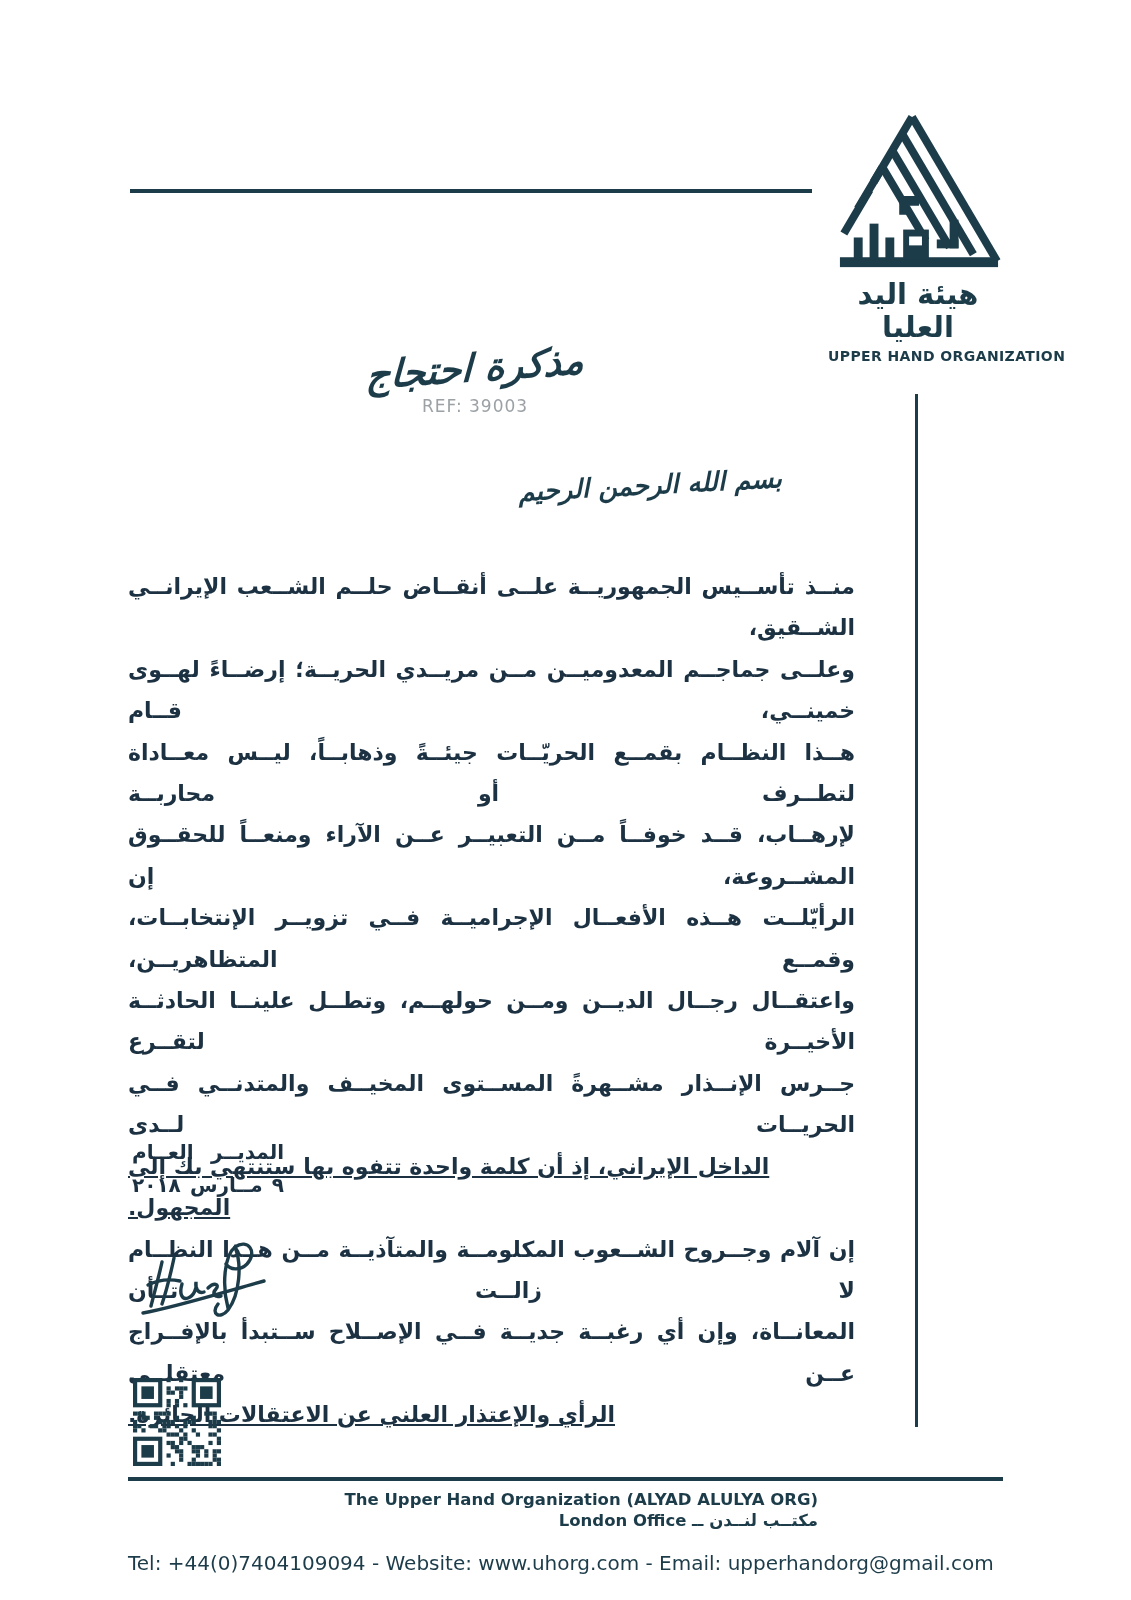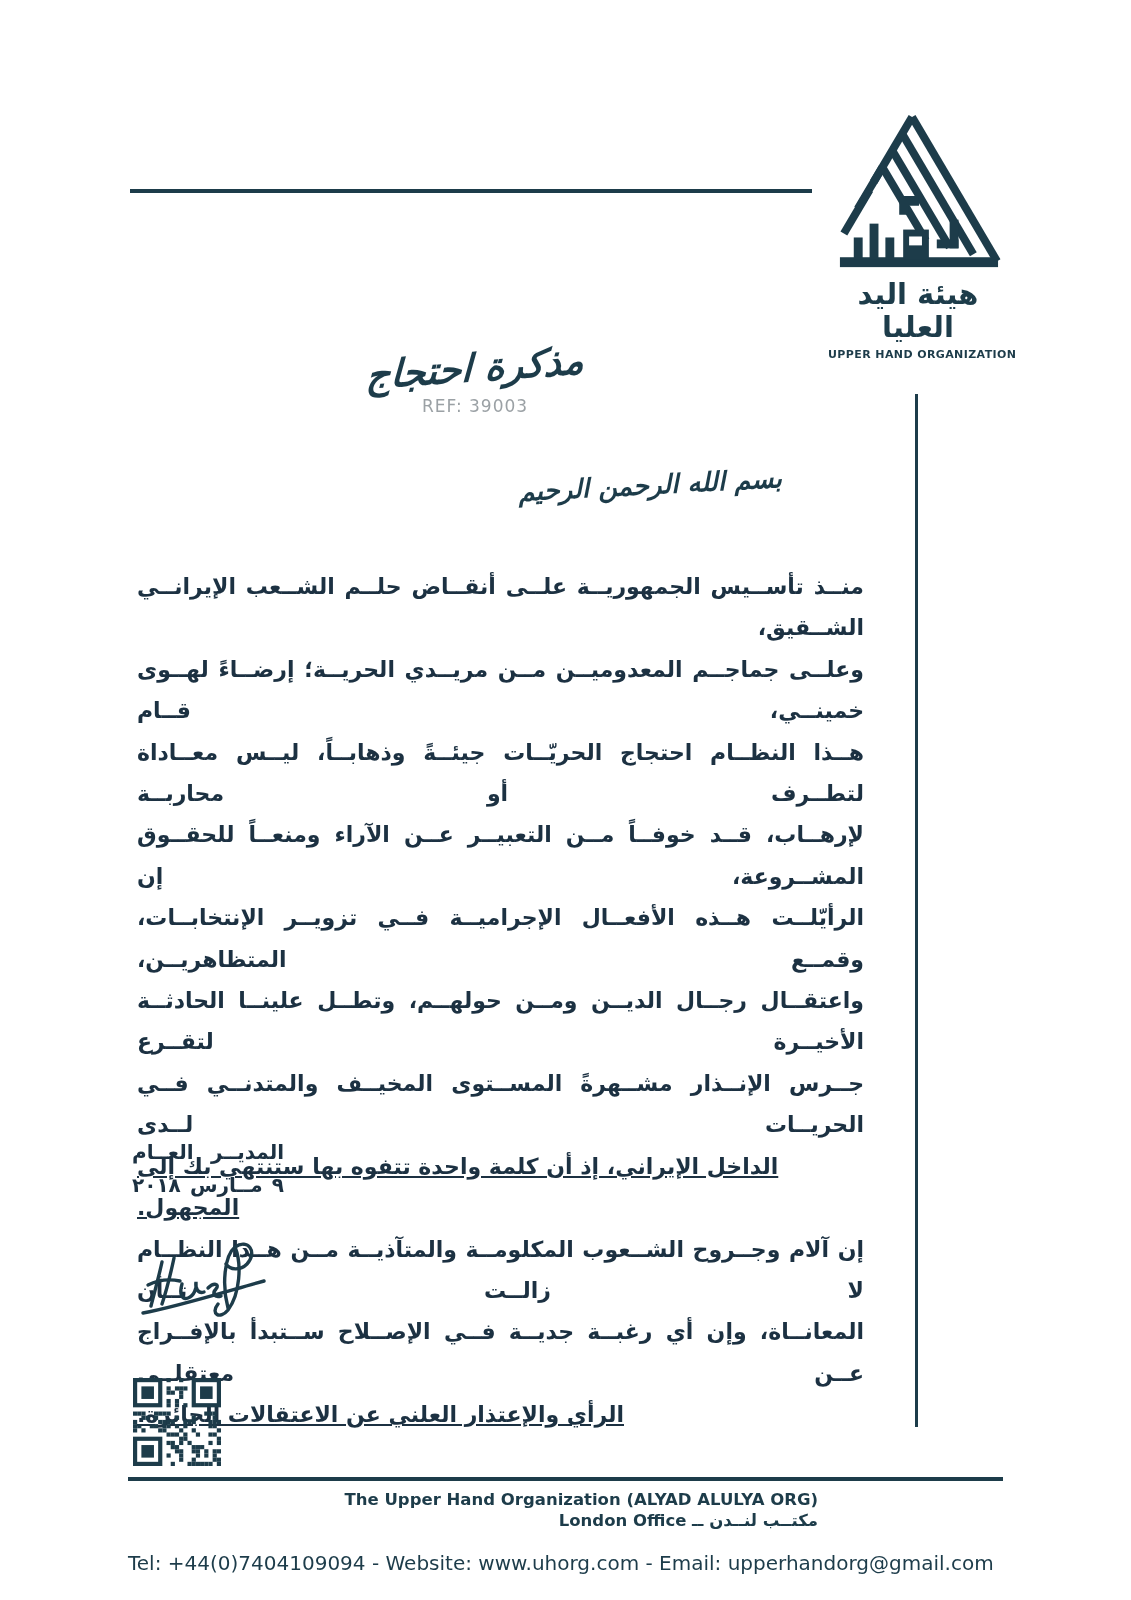--- a/index.html
+++ b/index.html
@@ -13,21 +13,21 @@
   }
   
   .top-rule{position:absolute;left:130px;top:189px;width:682px;height:4px;background:#1d3c4a;}
   .v-rule{position:absolute;left:915px;top:394px;width:3px;height:1033px;background:#1d3c4a;}
   .bottom-rule{position:absolute;left:128px;top:1477px;width:875px;height:4px;background:#1d3c4a;}
 
   
   .logo{position:absolute;left:828px;top:112px;width:180px;text-align:center;color:#1d3c4a;}
   .logo svg{display:block;margin:0 auto;}
   .logo-ar{direction:rtl;font-size:29px;font-weight:700;line-height:1.15;margin-top:4px;letter-spacing:0;}
-  .logo-en{font-size:11px;font-weight:700;letter-spacing:0.4px;margin-top:3px;white-space:nowrap;}
+  .logo-en{font-size:14px;font-weight:700;letter-spacing:0.4px;margin-top:3px;white-space:nowrap;}
 
   
   .title-wrap{position:absolute;left:330px;top:348px;width:290px;text-align:center;}
   .doc-title{
     direction:rtl;color:#1d3c4a;
     font-size:38px;font-weight:700;font-style:italic;
     transform:rotate(-4deg) skewX(-6deg);
     line-height:1.1;
   }
   .ref{margin-top:6px;color:#9ba1a5;font-size:17px;font-weight:400;letter-spacing:1px;font-style:normal;}
@@ -35,21 +35,21 @@
   
   .basmala{
     position:absolute;left:505px;top:470px;width:290px;text-align:center;
     direction:rtl;color:#1d3c4a;font-size:26px;font-weight:700;font-style:italic;
     transform:rotate(-3deg);
     white-space:nowrap;
   }
 
   
   .body-text{
-    position:absolute;left:137px;top:566px;width:727px;
+    position:absolute;left:128px;top:566px;width:727px;
     direction:rtl;color:#1c3142;
     font-size:22px;font-weight:700;
     line-height:41.4px;
   }
   .body-text .just{text-align:justify;text-align-last:justify;}
   .body-text .center{text-align:left;text-decoration:underline;}
 
   
   .signer{
     position:absolute;left:132px;top:1136px;width:152px;
@@ -114,21 +114,21 @@
     <div class="ref">REF: 39003</div>
   </div>
 
   <div class="v-rule"></div>
 
   <div class="basmala">بسم الله الرحمن الرحيم</div>
 
   <div class="body-text">
       <div class="just">منــذ تأســيس الجمهوريــة علــى أنقــاض حلــم الشــعب الإيرانــي الشــقيق،</div>
       <div class="just">وعلــى جماجــم المعدوميــن مــن مريــدي الحريــة؛ إرضــاءً لهــوى خمينــي، قــام</div>
-      <div class="just">هــذا النظــام احتجاج الحريّــات جيئــةً وذهابــاً، ليــس معــاداة لتطــرف أو محاربــة</div>
+      <div class="just">هــذا النظــام بقمــع الحريّــات جيئــةً وذهابــاً، ليــس معــاداة لتطــرف أو محاربــة</div>
       <div class="just">لإرهــاب، قــد خوفــاً مــن التعبيــر عــن الآراء ومنعــاً للحقــوق المشــروعة، إن</div>
       <div class="just">الرأيّلــت هــذه الأفعــال الإجراميــة فــي تزويــر الإنتخابــات، وقمــع المتظاهريــن،</div>
       <div class="just">واعتقــال رجــال الديــن ومــن حولهــم، وتطــل علينــا الحادثــة الأخيــرة لتقــرع</div>
       <div class="just">جــرس الإنــذار مشــهرةً المســتوى المخيــف والمتدنــي فــي الحريــات لــدى</div>
       <div class="center">الداخل الإيراني، إذ أن كلمة واحدة تتفوه بها ستنتهي بك إلى المجهول.</div>
       <div class="just">إن آلام وجــروح الشــعوب المكلومــة والمتآذيــة مــن هــذا النظــام لا زالــت تــأن</div>
       <div class="just">المعانــاة، وإن أي رغبــة جديــة فــي الإصــلاح ســتبدأ بالإفــراج عــن معتقلــي</div>
       <div class="center">الرأي والإعتذار العلني عن الاعتقالات الجائرة.</div>
     </div>
 

